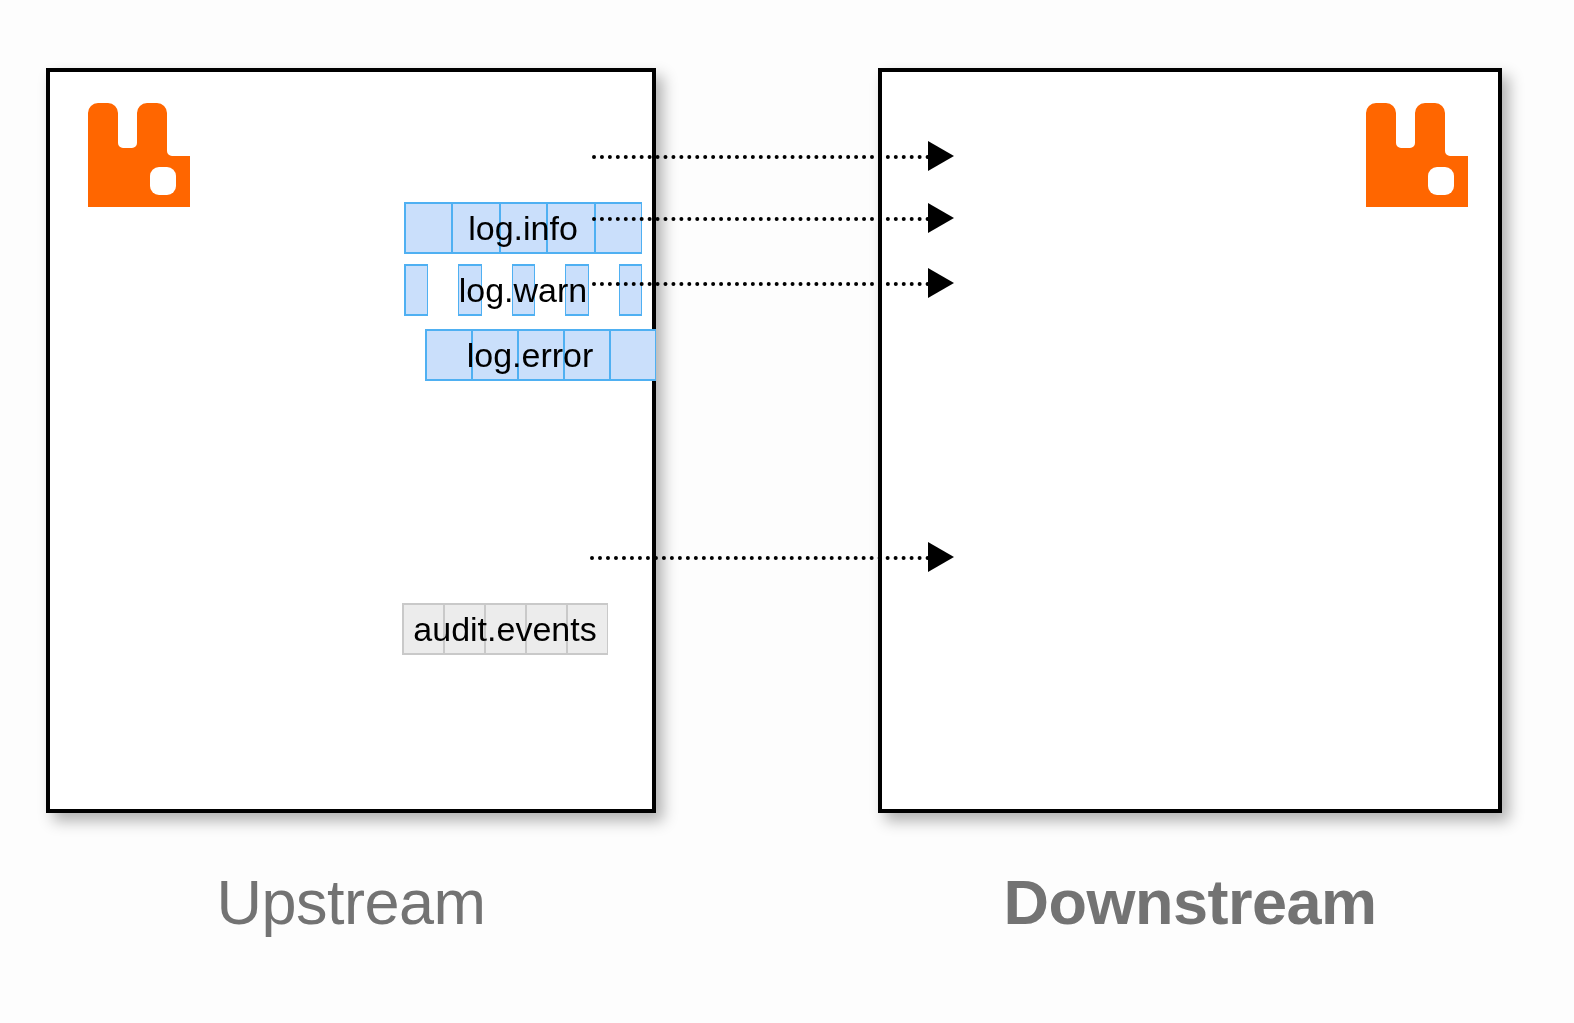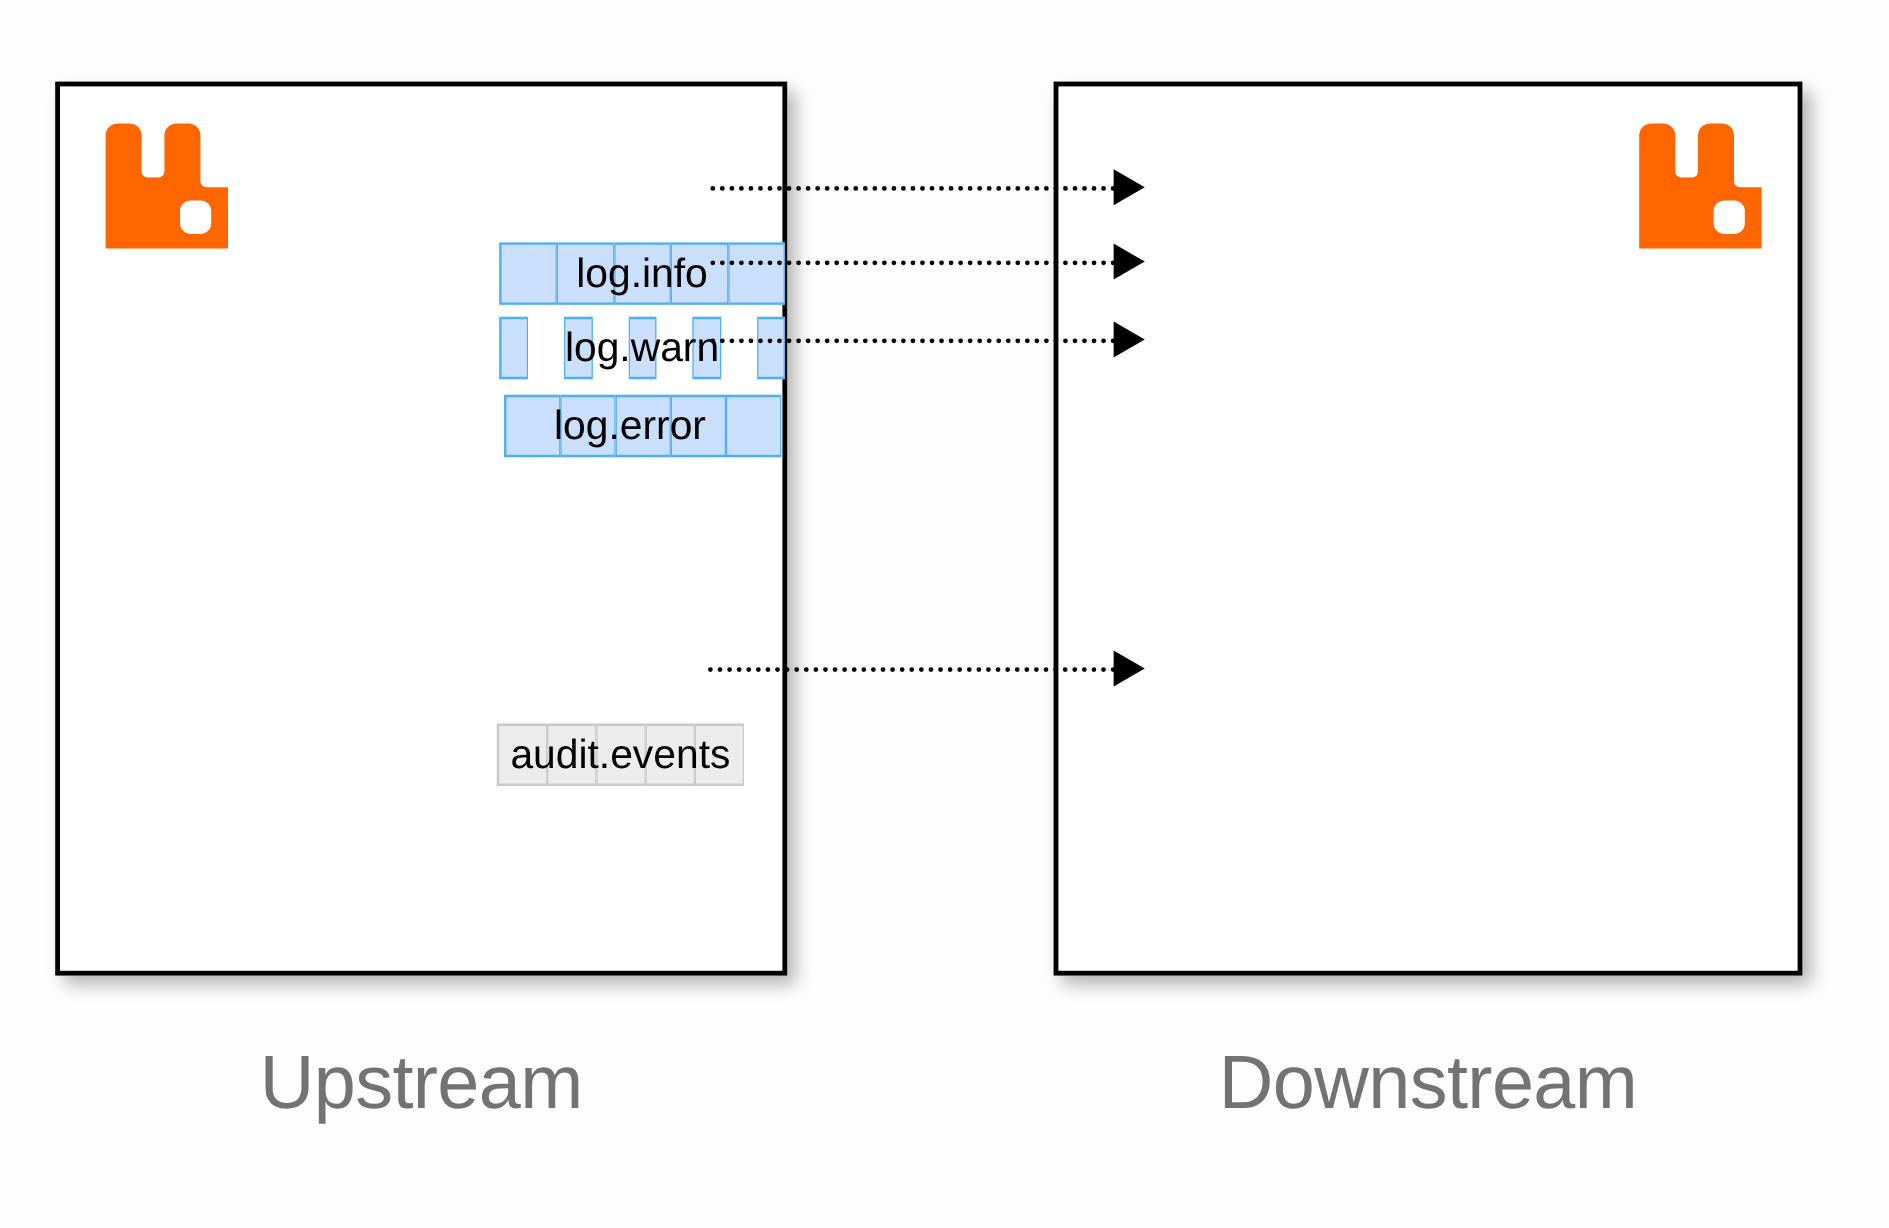--- a/index.html
+++ b/index.html
@@ -31,29 +31,28 @@
   
   .panel-caption{
     position:absolute;
     font-size:63px;
     color:#737373;
     text-align:center;
     white-space:nowrap;
     letter-spacing:-0.5px;
   }
   #caption-upstream{left:46px;top:866px;width:610px;}
-  #caption-downstream{left:878px;top:866px;width:624px;}
+  #caption-downstream{left:878px;top:866px;width:624px;font-weight:bold;}
 
   
   .queue{
     position:absolute;
     display:flex;
     box-sizing:border-box;
     height:52px;
-    margin-left:12px;
   }
   .queue .seg{
     flex:1 1 0;
     border:2px solid var(--qborder);
     border-right-width:1px;
     border-left-width:1px;
     background:var(--qfill);
     box-sizing:border-box;
   }
   .queue .seg:first-child{border-left-width:2px;}
@@ -66,21 +65,21 @@
     color:#000000;
     white-space:nowrap;
     pointer-events:none;
   }
   .queue.blue{--qfill:#cadffb;--qborder:#4fb0f2;}
   .queue.gray{--qfill:#ececec;--qborder:#c9c9c9;}
 
   
   #q-up-info {left:354px;top:130px;width:238px;}
   #q-up-warn {left:354px;top:192px;width:238px;gap:30px;}
-  #q-up-error{left:337px;top:257px;width:252px;padding-left:21px;}
+  #q-up-error{left:354px;top:257px;width:252px;padding-left:21px;}
   #q-up-audit{left:352px;top:531px;width:206px;}
 
   
   .conn{
     position:absolute;
     height:0;
     border-top:4px dotted #000000;
   }
   #conn-info {left:592px;top:155px;width:338px;}
   #conn-warn {left:592px;top:217px;width:338px;}

